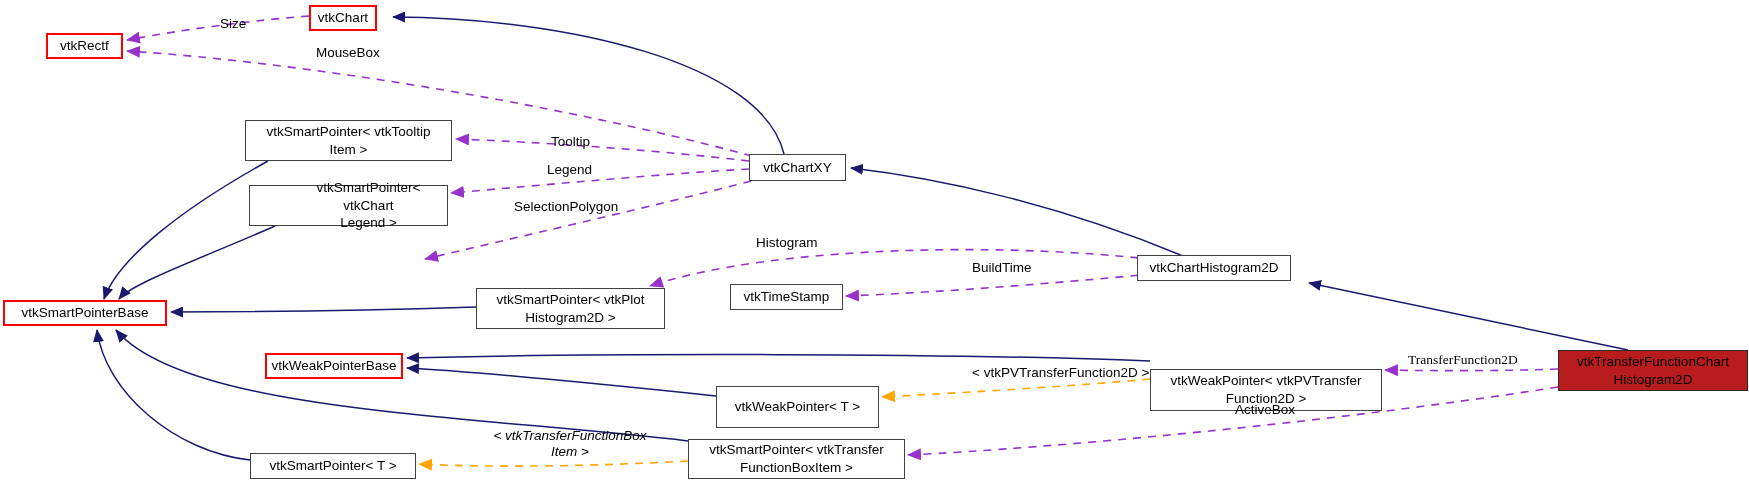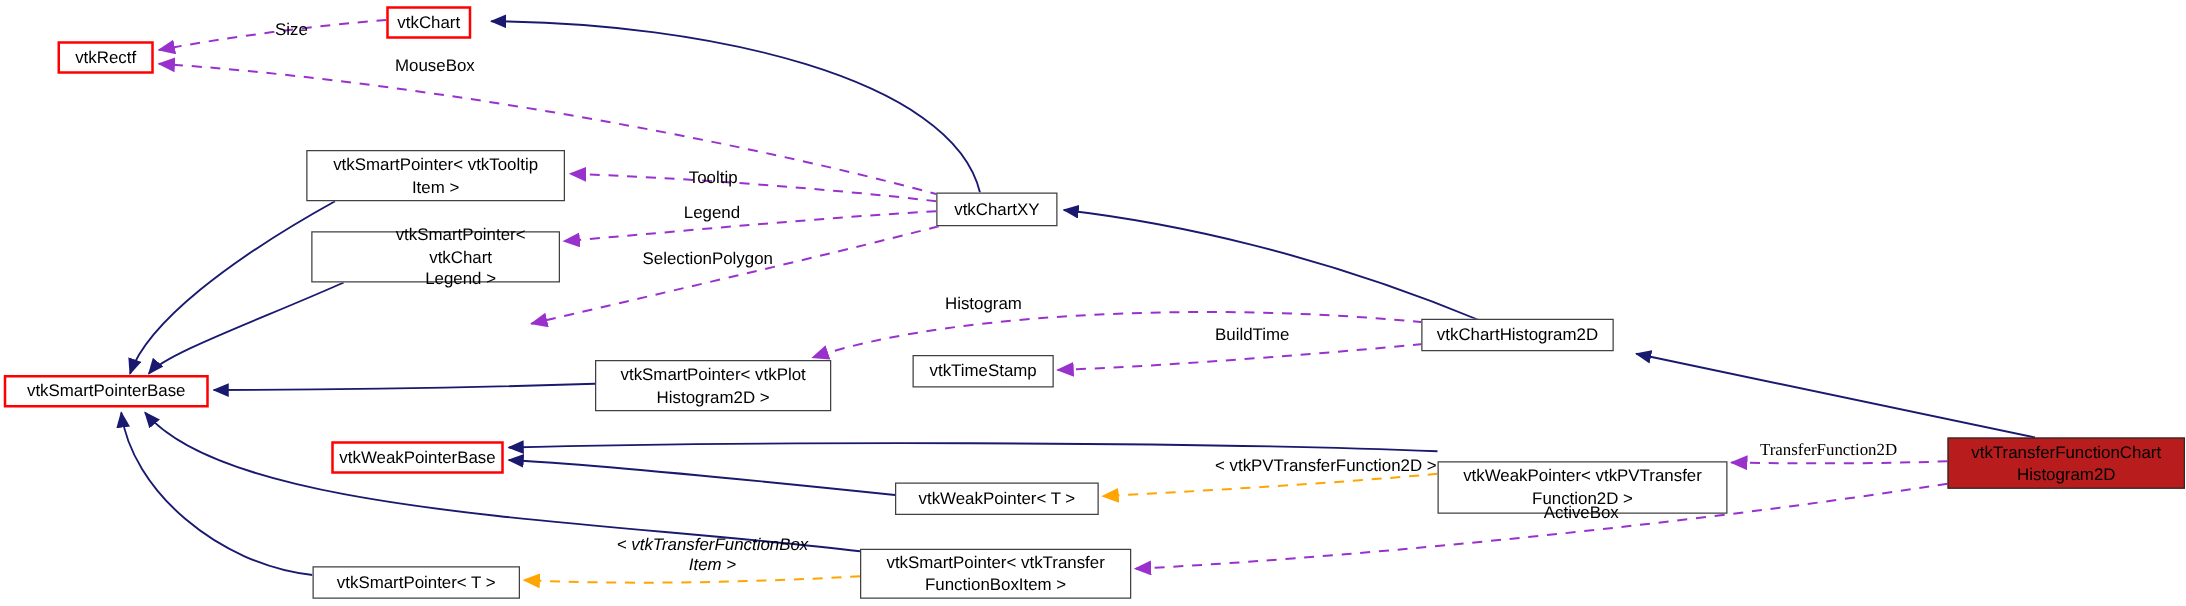--- a/index.html
+++ b/index.html
@@ -74,21 +74,21 @@
   <div class="node hl" style="left:46px;top:33px;width:77px;height:26px;">vtkRectf</div>
   <div class="node hl" style="left:309px;top:5px;width:68px;height:26px;">vtkChart</div>
   <div class="node" style="left:245px;top:120px;width:207px;height:41px;">vtkSmartPointer&lt; vtkTooltip
 Item &gt;</div>
   <div class="node" style="left:249px;top:185px;width:199px;height:41px;padding-left:40px;">vtkSmartPointer&lt; vtkChart
 Legend &gt;</div>
   <div class="node hl" style="left:3px;top:300px;width:164px;height:26px;">vtkSmartPointerBase</div>
   <div class="node" style="left:476px;top:288px;width:189px;height:41px;">vtkSmartPointer&lt; vtkPlot
 Histogram2D &gt;</div>
   <div class="node hl" style="left:265px;top:353px;width:138px;height:26px;">vtkWeakPointerBase</div>
-  <div class="node" style="left:716px;top:386px;width:163px;height:26px;">vtkWeakPointer&lt; T &gt;</div>
+  <div class="node" style="left:716px;top:386px;width:163px;height:42px;">vtkWeakPointer&lt; T &gt;</div>
   <div class="node" style="left:250px;top:453px;width:166px;height:26px;">vtkSmartPointer&lt; T &gt;</div>
   <div class="node" style="left:688px;top:439px;width:217px;height:40px;">vtkSmartPointer&lt; vtkTransfer
 FunctionBoxItem &gt;</div>
   <div class="node" style="left:749px;top:154px;width:97px;height:27px;">vtkChartXY</div>
   <div class="node" style="left:730px;top:284px;width:113px;height:26px;">vtkTimeStamp</div>
   <div class="node" style="left:1137px;top:255px;width:154px;height:26px;">vtkChartHistogram2D</div>
   <div class="node" style="left:1150px;top:350px;width:232px;height:42px;margin-top:19px;">vtkWeakPointer&lt; vtkPVTransfer
 Function2D &gt;</div>
   <div class="node current" style="left:1558px;top:350px;width:190px;height:41px;">vtkTransferFunctionChart
 Histogram2D</div>

